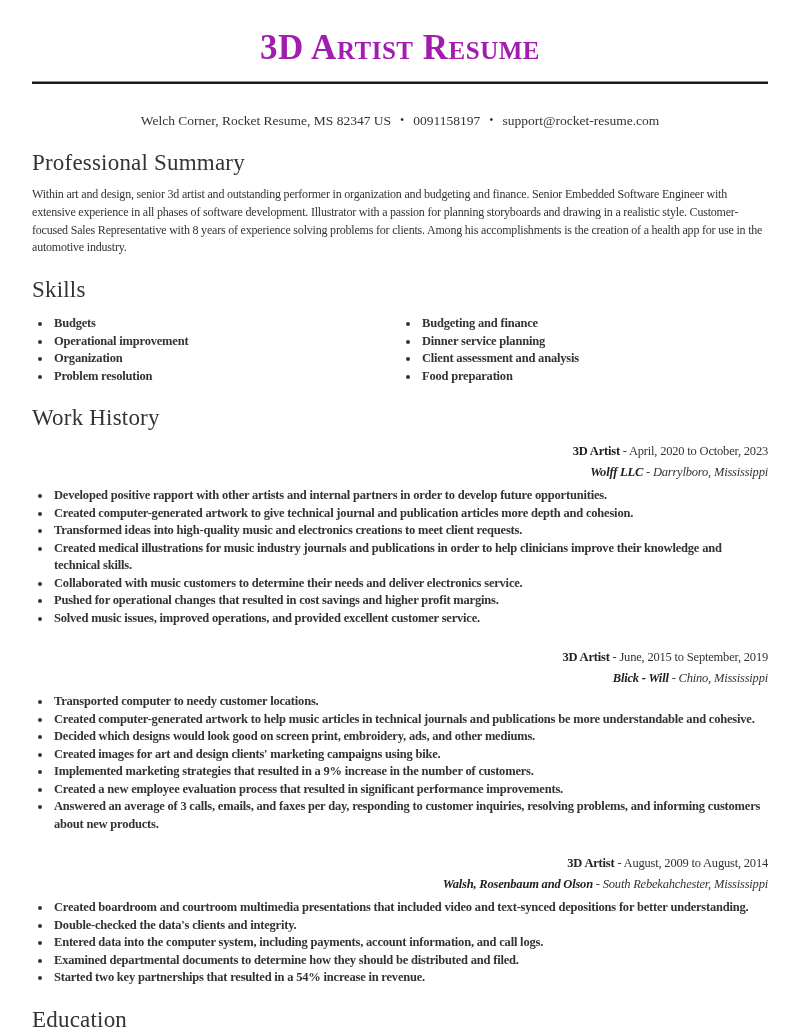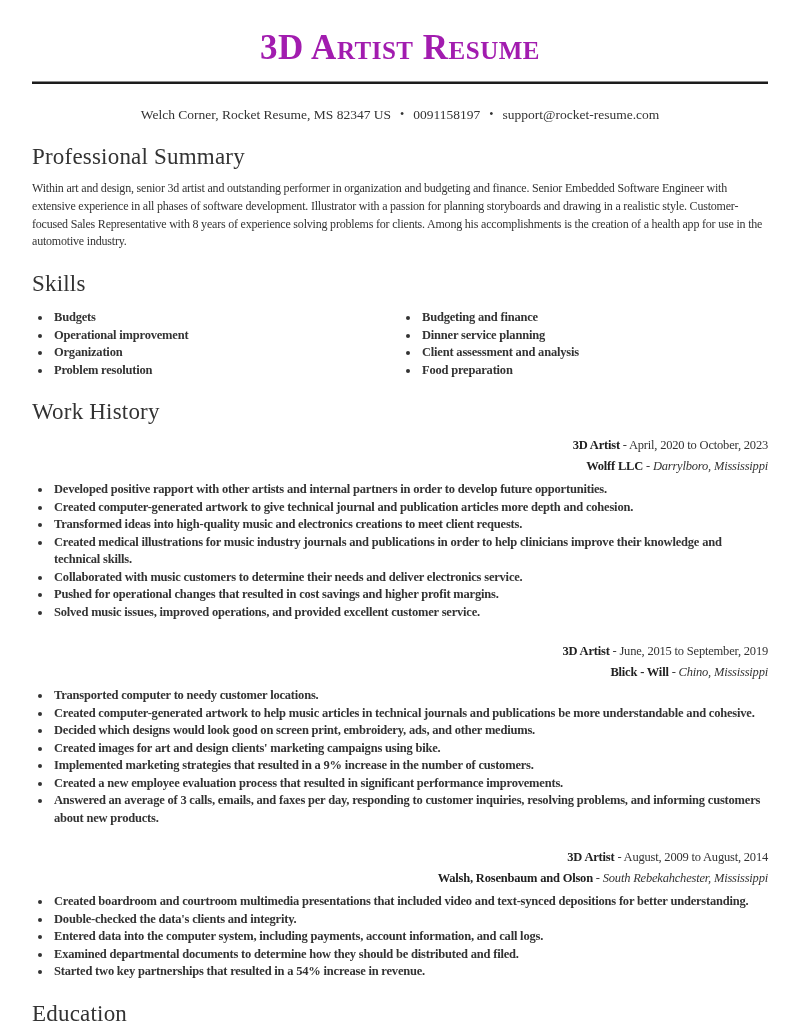--- a/index.html
+++ b/index.html
@@ -22,21 +22,21 @@
     text-align: center;
     color: #a21caf;
   }
   .double-rule {
     margin-top: 16px;
     height: 2px;
     border-top: 1.5px solid #8a8a8a;
     border-bottom: 2.5px solid #1c1c1c;
   }
   .contact {
-    margin-top: 22px;
+    margin-top: 28px;
     text-align: center;
     font-size: 13.5px;
     line-height: 18px;
     color: #333333;
   }
   .contact .sep { margin: 0 9px; font-size: 12px; position: relative; top: -1px; }
 
   
   h2.section-heading {
     font-size: 23px;
@@ -75,21 +75,21 @@
 
   
   .job { margin-bottom: 20px; }
   .job-line, .edu-line {
     font-size: 12.5px;
     line-height: 20.5px;
     letter-spacing: -0.2px;
     text-align: right;
   }
   .job-title, .degree-title { font-weight: 700; color: #222222; }
-  .company, .school { font-weight: 700; color: #222222; }
+  .company, .school { font-weight: 700; font-style: italic; color: #222222; }
   .location, .edu-location { font-style: italic; }
 </style>
 </head>
 <body>
 
 <div class="page">
 
   <header>
     <h1 class="title">3D Artist Resume</h1>
     <div class="double-rule"></div>

